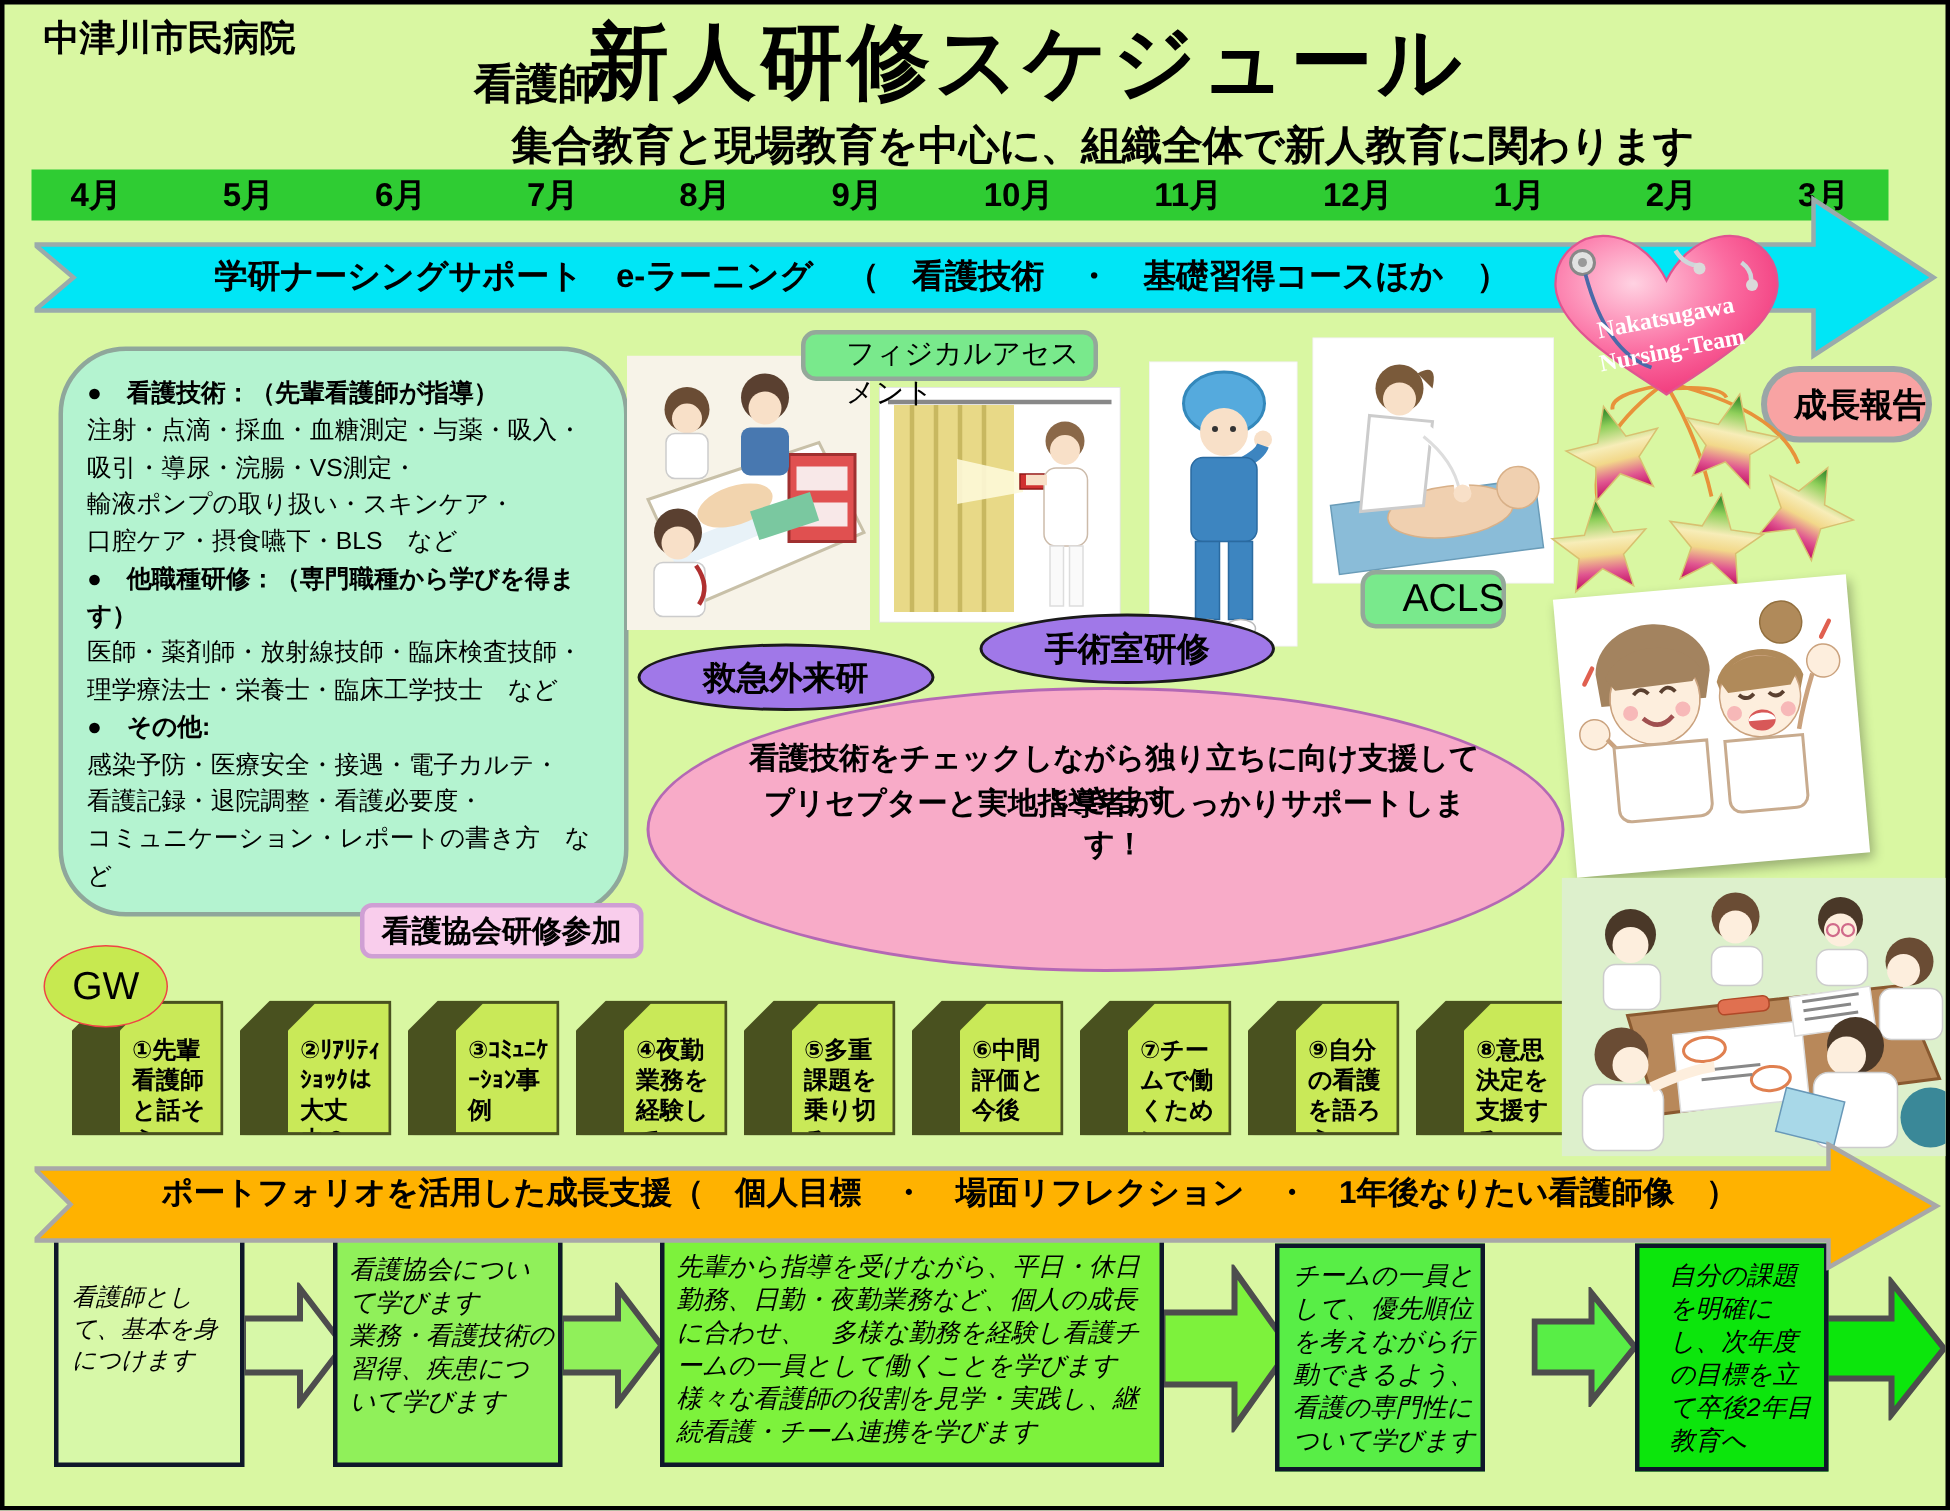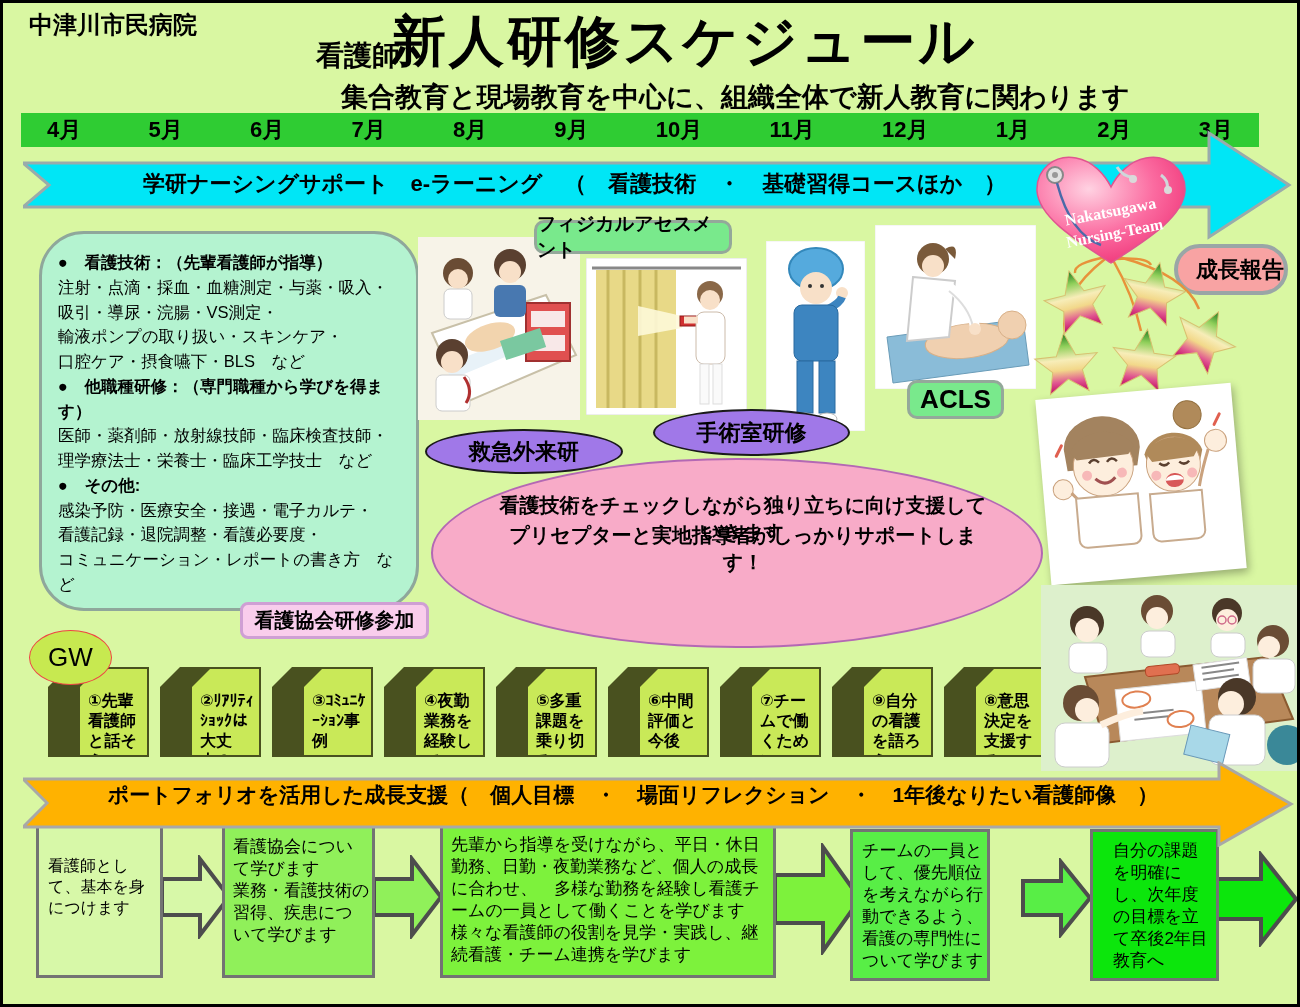--- a/index.html
+++ b/index.html
@@ -21,21 +21,21 @@
   .month-bar span{font-size:22px;font-weight:bold;}
   
   .banner-text{font-size:22px;font-weight:bold;}
   
   .skills-box{left:36px;top:228px;width:380px;height:380px;box-sizing:border-box;
     background:#b4f3d0;border:3px solid #8fa79b;border-radius:45px;padding:16px 8px 10px 16px;
     font-size:16.5px;line-height:1.5;}
   .skills-box .sec-title{font-weight:bold;}
   
   .green-label{background:#79e98c;border:3px solid #94a89a;border-radius:10px;
-    display:flex;align-items:center;justify-content:center;font-weight:bold;box-sizing:border-box;}
+    display:flex;justify-content:center;font-weight:normal;box-sizing:border-box;padding-left:27px;}
   .purple-ellipse{background:#a078e8;border:2px solid #1a1a1a;border-radius:50%;
     display:flex;align-items:center;justify-content:center;font-weight:bold;box-sizing:border-box;font-size:22px;}
   .growth-report{left:1171px;top:241px;width:114px;height:51px;background:#f8a3a3;
     border:4px solid #9aa6a6;border-radius:26px;display:flex;align-items:center;justify-content:flex-end;
     font-size:22px;font-weight:bold;box-sizing:border-box;}
   .assoc-label{left:237px;top:599px;width:189px;height:37px;background:#f9cdec;
     border:3px solid #cf9fd4;border-radius:8px;display:flex;align-items:center;justify-content:center;
     font-size:20px;font-weight:bold;box-sizing:border-box;z-index:6;}
   .gw-ellipse{left:26px;top:627px;width:83px;height:55px;background:#c7e950;border:1px solid #ef4444;
     border-radius:50%;display:flex;align-items:center;justify-content:center;font-size:26px;z-index:8;box-sizing:border-box;}
@@ -49,21 +49,21 @@
   
   .cards-row{left:45px;top:664px;width:1000px;display:flex;gap:11px;z-index:5;}
   .card{position:relative;flex:0 0 101px;height:90px;
     clip-path:polygon(20px 0,101px 0,101px 90px,0 90px,0 20px);
     background:#49511f;filter:drop-shadow(3px 3px 2px rgba(0,0,0,0.35));}
   .card-inner{position:absolute;left:2px;top:2px;right:2px;bottom:2px;
     clip-path:polygon(18px 0,97px 0,97px 86px,0 86px,0 18px);
     background:#c9e958;box-sizing:border-box;padding:22px 4px 0 8px;
     font-size:16px;font-weight:bold;line-height:1.25;margin-left:30px;}
   
-  .flow-box{border:3px solid #737373;box-sizing:border-box;font-size:17px;line-height:1.3;z-index:4;}
+  .flow-box{border:3px solid #0f172a;box-sizing:border-box;font-size:17px;line-height:1.3;z-index:4;font-style:italic;}
   .fb1{left:33px;top:822px;width:127px;height:153px;background:#d7f8a8;padding:28px 2px 0 9px;font-size:16px;}
   .fb2{left:219px;top:822px;width:153px;height:153px;background:#90f05a;padding:8px 2px 0 8px;}
   .fb3{left:437px;top:822px;width:336px;height:153px;background:#7df23c;padding:6px 4px 0 8px;}
   .fb4{left:847px;top:826px;width:140px;height:152px;background:#58ee46;padding:8px 2px 0 9px;}
   .fb5{left:1087px;top:826px;width:129px;height:152px;background:#0ce60c;padding:8px 2px 0 20px;}
   
   .illo{overflow:hidden;}
   .cheer-card{left:1040px;top:388px;width:196px;height:186px;background:#fff;
     transform:rotate(-5deg);box-shadow:2px 4px 8px rgba(0,0,0,0.3);z-index:4;}
   .group-illo{left:1038px;top:582px;width:262px;height:186px;z-index:5;}

